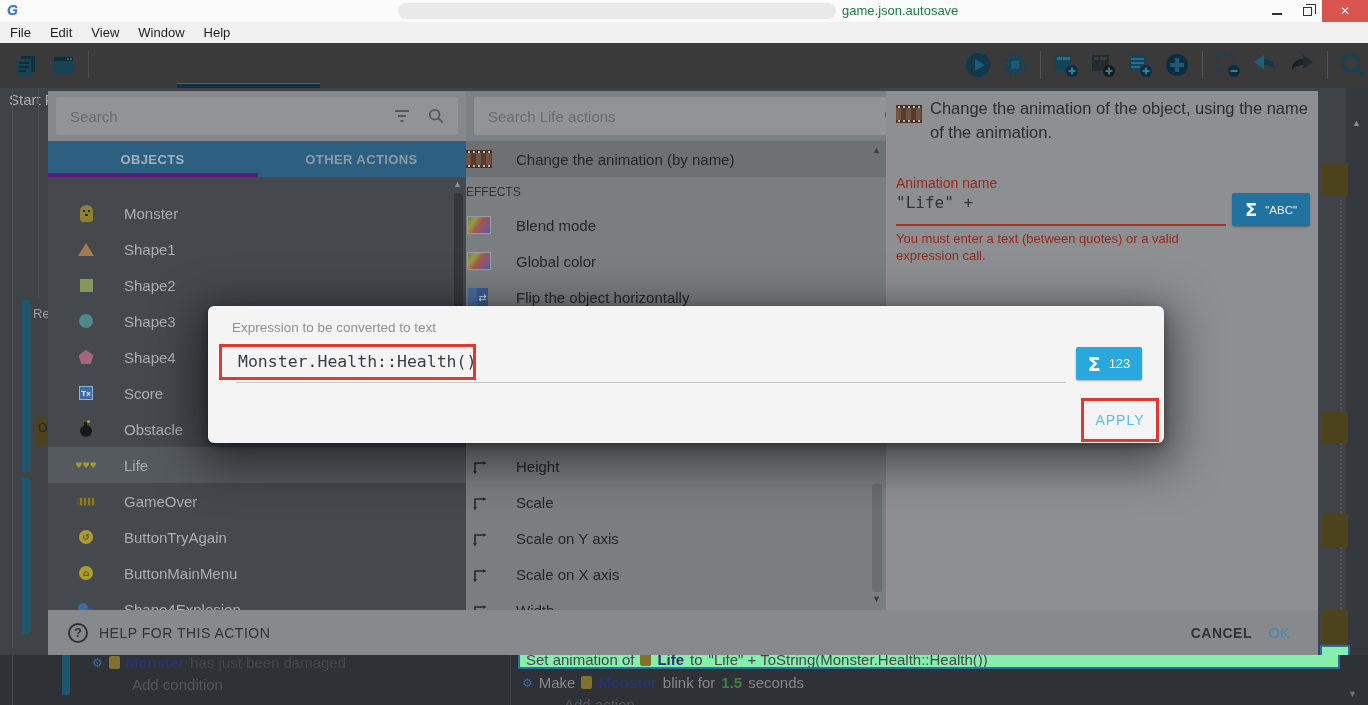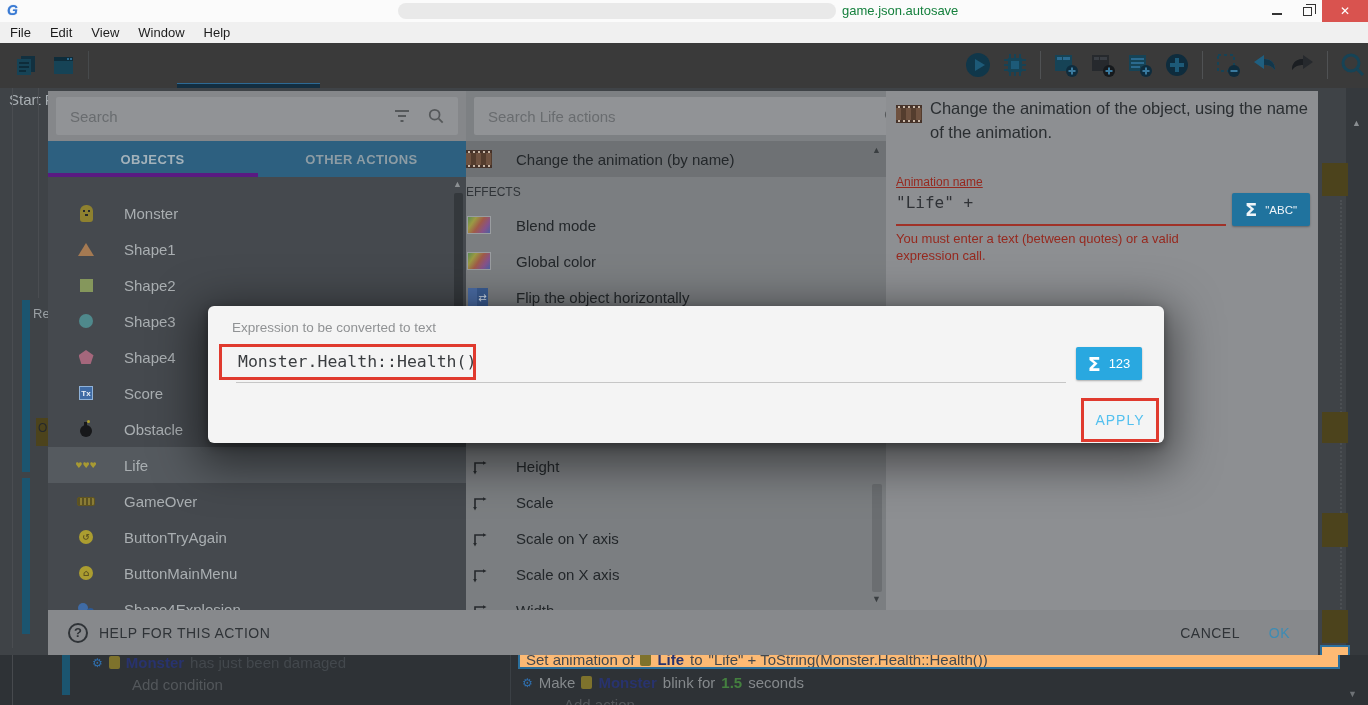--- a/index.html
+++ b/index.html
@@ -38,21 +38,21 @@
   
   .bg-frag{ position:absolute; z-index:1; }
   .scene-tab-label{ left:9px; top:91px; font-size:15px; color:#a8aeb2; white-space:nowrap; }
   .tree-line{ width:1px; background:#4a4d51; }
   .teal-bar{ width:8px; background:#1b5570; }
   .olive-block{ background:#4c431c; }
   .frag-text{ font-size:13px; color:#9aa0a4; white-space:nowrap; }
   .right-scroll-col{ left:1346px; top:88px; width:22px; height:567px; background:#35393d; }
   .dotted-col{ left:1340px; top:200px; width:2px; height:440px; border-left:2px dotted #4b4f53; }
   .arrow-glyph{ color:#8a8e92; font-size:9px; }
-  .blue-outline-box{ border:2px solid #2b6f9c; background:#fdba74; }
+  .blue-outline-box{ border:2px solid #2b6f9c; background:#86efac; }
 
   
   .events-bottom{ position:absolute; left:0; top:655px; width:1368px; height:50px;
     background:#2e3236; overflow:hidden; z-index:1; }
   .ev-text{ font-size:15px; color:#85898c; white-space:nowrap; }
   .ev-dark{ color:#43484d; }
   .ev-obj{ color:#28336e; font-weight:bold; }
   .ev-num{ color:#44803f; }
   .ev-add{ color:#53575b; font-size:15px;margin-left:42px; }
   .ev-obj-ic{ display:inline-block; width:11px; height:13px; background:#7e722c; border-radius:2px; vertical-align:-2px; }
@@ -127,39 +127,39 @@
     background-image:repeating-linear-gradient(90deg,rgba(0,0,0,.35) 0 2px,transparent 2px 4px); }
   .ic-ybtn{ width:14px; height:14px; border-radius:50%; background:#ab9d30; color:#5f5420;
     display:flex; align-items:center; justify-content:center; font-size:9px; font-weight:bold;
     font-family:"DejaVu Sans",sans-serif; }
   .ic-expl{ position:relative; width:16px; height:13px; }
   .ic-expl::before{ content:""; position:absolute; left:0; top:0; width:10px; height:10px; border-radius:50%; background:#3f6ba5; }
   .ic-expl::after{ content:""; position:absolute; left:9px; top:5px; width:7px; height:7px; border-radius:50%; background:#2d5a94; }
 
   
   .desc{ position:absolute; left:44px; top:6px; width:384px; font-size:16.5px; line-height:1.45; color:#2a2e31; }
-  .field-label{ position:absolute; left:10px; top:84px; font-size:12px; color:#96291f;text-decoration:underline; }
+  .field-label{ position:absolute; left:10px; top:84px; font-size:14px; color:#96291f; }
   .field-value{ position:absolute; left:10px; top:102px; font-family:"DejaVu Sans Mono",monospace;
     font-size:16px; color:#2f3236; }
   .field-underline{ position:absolute; left:10px; top:133px; width:330px; height:2px; background:#a03228; }
   .error-text{ position:absolute; left:10px; top:140px; width:342px; font-size:13px; line-height:1.3; color:#96291f; }
   .sigma-btn{ background:#20739e; color:#eef4f8; display:flex; align-items:center; justify-content:center;
     gap:8px; border-radius:2px; box-shadow:0 1px 2px rgba(0,0,0,.3); }
   .sigma-btn .sg{ font-size:18px; font-weight:bold; font-family:"DejaVu Sans",sans-serif; }
   .sigma-btn .lb{ font-size:11.5px; }
   .abc-btn{ position:absolute; left:346px; top:102px; width:78px; height:33px; }
 
   
   .help-wrap{ position:absolute; left:20px; top:0; height:45px; display:flex; align-items:center; gap:11px; }
   .help-circle{ width:20px; height:20px; border:2px solid #2f3337; border-radius:50%; color:#2f3337;
     font-size:13px; font-weight:bold; display:flex; align-items:center; justify-content:center; }
   .help-text{ font-size:14px; color:#2f3337; letter-spacing:.5px; }
   .footer-btn{ position:absolute; top:0; height:45px; display:flex; align-items:center;
     font-size:14px; letter-spacing:.5px; }
-  .cancel-btn{ right:78px; color:#2f3337; }
+  .cancel-btn{ right:66px; color:#2f3337;font-weight:bold; }
   .ok-btn{ right:28px; color:#3d8cb4; }
 
   
   .modal{ position:absolute; left:208px; top:306px; width:956px; height:137px; background:#f4f4f4;
     border-radius:6px; z-index:20; box-shadow:0 12px 45px 10px rgba(0,0,0,.5), 0 3px 10px rgba(0,0,0,.35); }
   .m-label{ position:absolute; left:24px; top:14px; font-size:13.5px; color:#909294; }
   .m-value{ position:absolute; left:30px; top:46px; font-family:"DejaVu Sans Mono",monospace;
     font-size:16.5px; color:#3a3d40; }
   .m-underline{ position:absolute; left:28px; top:76px; width:830px; height:1px; background:#c6c6c6; }
   .red-box{ position:absolute; border:3px solid #e03a2e; }

